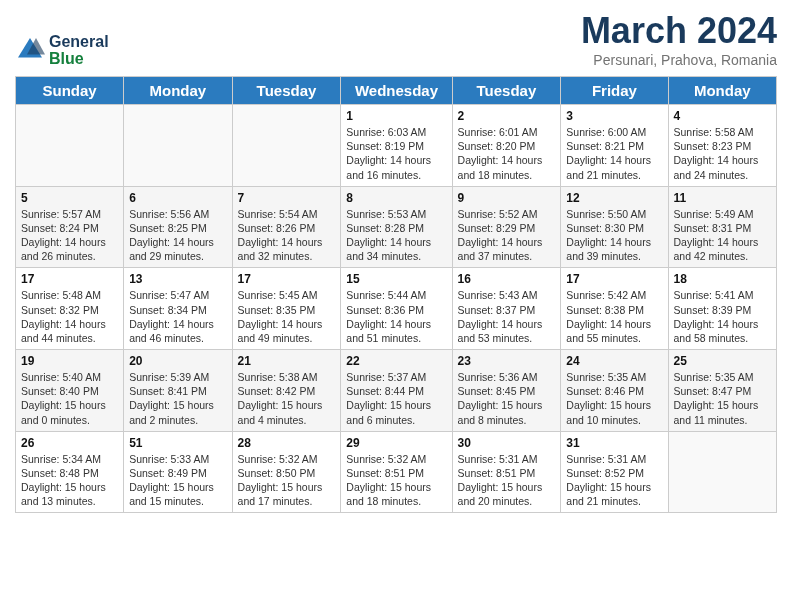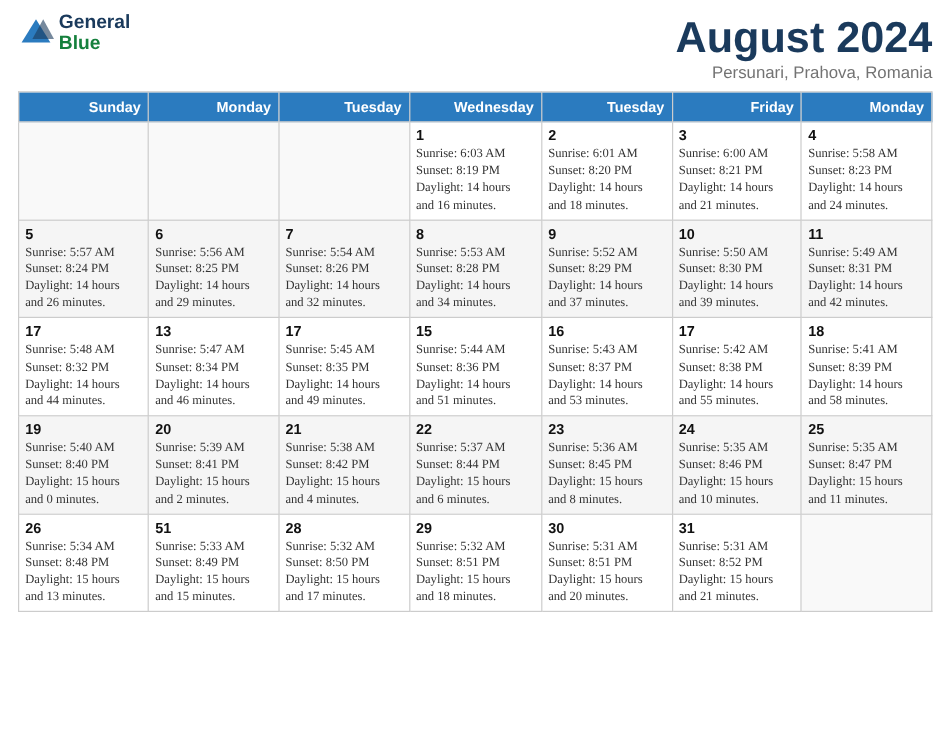--- a/index.html
+++ b/index.html
@@ -6,21 +6,21 @@
     body {
       font-family: Arial, sans-serif;
       background: #fff;
       width: 792px;
       min-height: 612px;
       padding: 10px 15px;
     }
     .header {
       display: flex;
       justify-content: space-between;
-      align-items: flex-start;
+      align-items: flex-end;
       margin-bottom: 8px;
     }
     .logo {
       display: flex;
       align-items: center;
       gap: 4px;
     }
     .logo-icon {
       width: 30px;
       height: 30px;
@@ -38,23 +38,23 @@
       color: #737373;
     }
     .calendar {
       width: 100%;
       border-collapse: collapse;
       font-size: 11px;
     }
     .calendar th {
       background-color: #2b7bbf;
       color: #fff;
-      text-align: right;
+      text-align: center;
       padding: 5px 6px;
-      font-size: 12px;
+      font-size: 15px;
       border: 1px solid #ccc;
       margin-left: 44px;
     }
     .calendar td {
       vertical-align: top;
       border: 1px solid #ccc;
       padding: 4px 5px;
       width: 113px;
       min-height: 75px;
       background: #fff;
@@ -68,39 +68,38 @@
     .day-num {
       font-weight: bold;
       font-size: 12px;
       margin-bottom: 2px;
       color: #111;
     }
     .day-info {
       color: #333;
       line-height: 1.35;
       font-size: 10.5px;
-      font-family: Liberation Serif, serif;
     }
   </style>
 </head>
 <body>
 
 <div class="header">
   <div class="logo">
     <svg class="logo-icon" viewBox="0 0 40 40">
       <polygon points="20,4 36,30 4,30" fill="#2b7bbf"></polygon>
       <polygon points="28,4 40,26 16,26" fill="#1a3a5c" opacity="0.6"></polygon>
     </svg>
     <div>
       <div style="font-size:16px;font-weight:bold;color:#1a3a5c;line-height:1.1;">General</div>
       <div style="font-size:16px;font-weight:bold;color:#15803d;line-height:1.1;">Blue</div>
     </div>
   </div>
   <div class="title-block">
-    <div class="month-title">August 2024</div>
+    <div class="month-title">March 2024</div>
     <div class="subtitle">Persunari, Prahova, Romania</div>
   </div>
 </div>
 
 <table class="calendar">
   <thead>
     <tr id="header-row">
         <th>Sunday</th>
         <th>Monday</th>
         <th>Tuesday</th>
@@ -147,21 +146,21 @@
         </td>
         <td>
           <div class="day-num">8</div>
           <div class="day-info">Sunrise: 5:53 AM<br>Sunset: 8:28 PM<br>Daylight: 14 hours<br>and 34 minutes.</div>
         </td>
         <td>
           <div class="day-num">9</div>
           <div class="day-info">Sunrise: 5:52 AM<br>Sunset: 8:29 PM<br>Daylight: 14 hours<br>and 37 minutes.</div>
         </td>
         <td>
-          <div class="day-num">10</div>
+          <div class="day-num">12</div>
           <div class="day-info">Sunrise: 5:50 AM<br>Sunset: 8:30 PM<br>Daylight: 14 hours<br>and 39 minutes.</div>
         </td>
         <td>
           <div class="day-num">11</div>
           <div class="day-info">Sunrise: 5:49 AM<br>Sunset: 8:31 PM<br>Daylight: 14 hours<br>and 42 minutes.</div>
         </td>
       </tr>
       <tr>
         <td>
           <div class="day-num">17</div>

